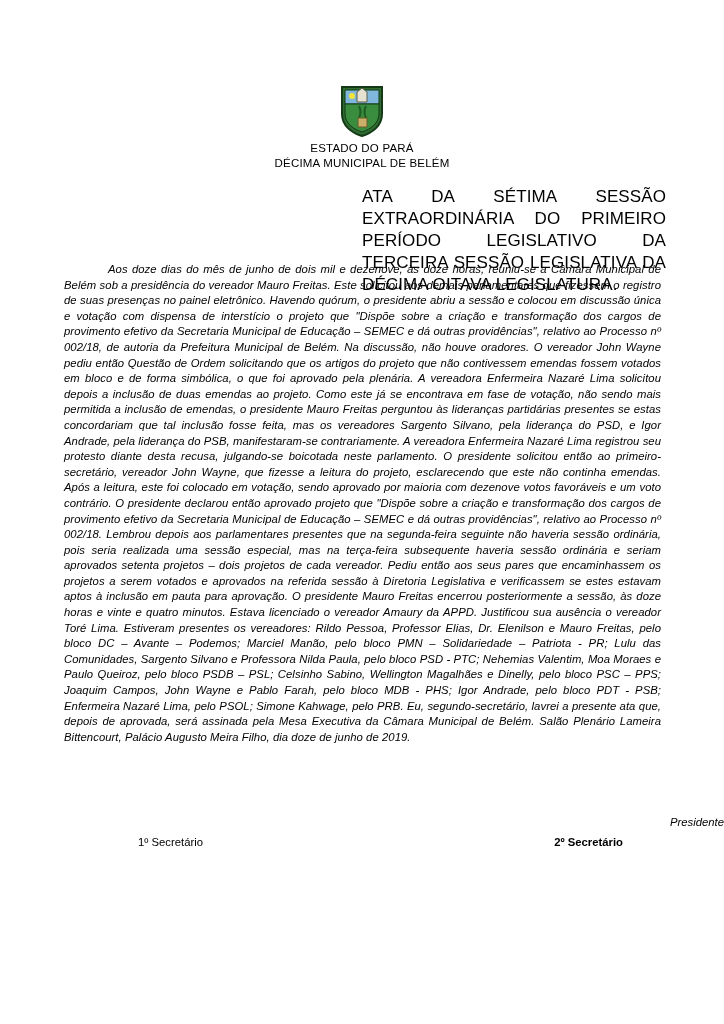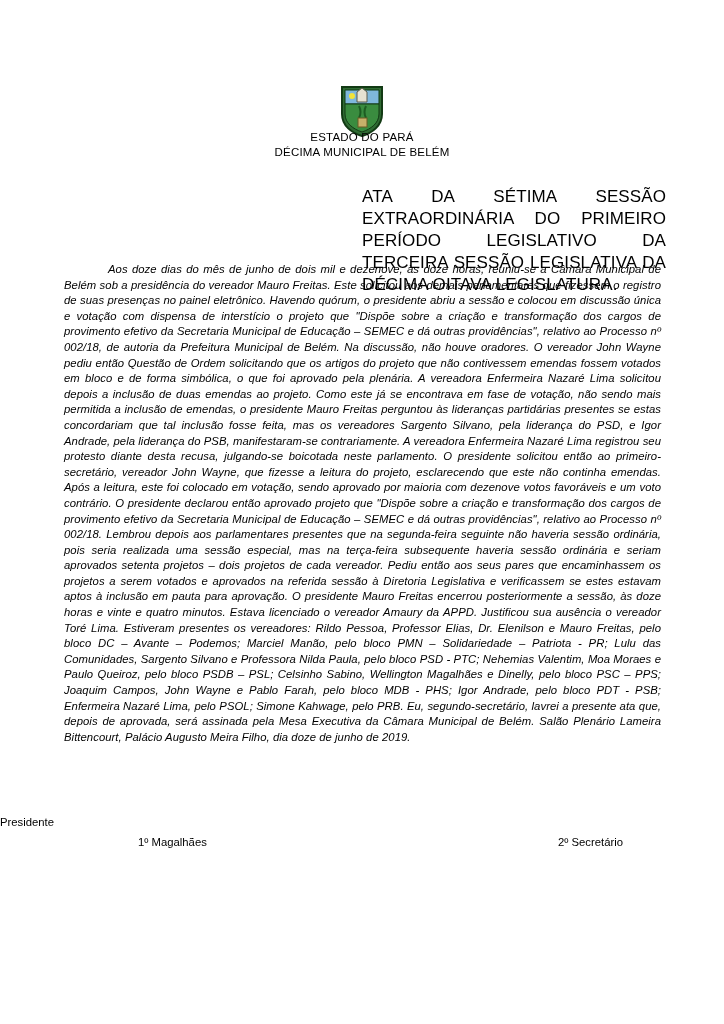--- a/index.html
+++ b/index.html
@@ -29,21 +29,21 @@
   .crest {
     display: inline-block;
     width: 46px;
     height: 54px;
     position: relative;
   }
   .crest svg { display: block; }
 
   .header-lines {
     position: absolute;
-    top: 130px;
+    top: 141px;
     left: 0;
     width: 100%;
     text-align: center;
     font-size: 11.5px;
     line-height: 14.5px;
     letter-spacing: 0.2px;
   }
 
   .title-block {
     position: absolute;
@@ -68,34 +68,35 @@
     text-indent: 44px;
     letter-spacing: 0.05px;
     font-style: italic;
   }
 
   .sig-president {
     position: absolute;
     top: 816px;
     left: 0;
     width: 100%;
-    text-align: left;
+    text-align: right;
     font-size: 11.3px;
+    font-style: italic;
   }
   .sig-row {
     position: absolute;
     top: 836px;
     left: 64px;
     width: 597px;
     display: flex;
     justify-content: space-between;
     font-size: 11.3px;
   }
   .sig-left { padding-left: 74px; }
-  .sig-right { padding-right: 38px; }
+  .sig-right { padding-right: 38px; font-weight: bold; }
 </style>
 </head>
 <body>
 
 <div class="page">
 
   <div class="crest-wrap">
     <span class="crest">
       <svg width="46" height="54" viewBox="0 0 46 54" xmlns="http://www.w3.org/2000/svg">
         <path d="M3 3 H43 V30 C43 42 33 49 23 52 C13 49 3 42 3 30 Z" fill="#2f6b33" stroke="#123a14" stroke-width="2"></path>
@@ -115,17 +116,17 @@
     <div>DÉCIMA MUNICIPAL DE BELÉM</div>
   </div>
 
   <div class="title-block">ATA DA SÉTIMA SESSÃO EXTRAORDINÁRIA DO PRIMEIRO PERÍODO LEGISLATIVO DA TERCEIRA SESSÃO LEGISLATIVA DA DÉCIMA OITAVA LEGISLATURA.</div>
 
   <div class="body-block">Aos doze dias do mês de junho de dois mil e dezenove, às doze horas, reuniu-se a Câmara Municipal de Belém sob a presidência do vereador Mauro Freitas. Este solicitou aos demais parlamentares que fizessem o registro de suas presenças no painel eletrônico. Havendo quórum, o presidente abriu a sessão e colocou em discussão única e votação com dispensa de interstício o projeto que "Dispõe sobre a criação e transformação dos cargos de provimento efetivo da Secretaria Municipal de Educação – SEMEC e dá outras providências", relativo ao Processo nº 002/18, de autoria da Prefeitura Municipal de Belém. Na discussão, não houve oradores. O vereador John Wayne pediu então Questão de Ordem solicitando que os artigos do projeto que não contivessem emendas fossem votados em bloco e de forma simbólica, o que foi aprovado pela plenária. A vereadora Enfermeira Nazaré Lima solicitou depois a inclusão de duas emendas ao projeto. Como este já se encontrava em fase de votação, não sendo mais permitida a inclusão de emendas, o presidente Mauro Freitas perguntou às lideranças partidárias presentes se estas concordariam que tal inclusão fosse feita, mas os vereadores Sargento Silvano, pela liderança do PSD, e Igor Andrade, pela liderança do PSB, manifestaram-se contrariamente. A vereadora Enfermeira Nazaré Lima registrou seu protesto diante desta recusa, julgando-se boicotada neste parlamento. O presidente solicitou então ao primeiro-secretário, vereador John Wayne, que fizesse a leitura do projeto, esclarecendo que este não continha emendas. Após a leitura, este foi colocado em votação, sendo aprovado por maioria com dezenove votos favoráveis e um voto contrário. O presidente declarou então aprovado projeto que "Dispõe sobre a criação e transformação dos cargos de provimento efetivo da Secretaria Municipal de Educação – SEMEC e dá outras providências", relativo ao Processo nº 002/18. Lembrou depois aos parlamentares presentes que na segunda-feira seguinte não haveria sessão ordinária, pois seria realizada uma sessão especial, mas na terça-feira subsequente haveria sessão ordinária e seriam aprovados setenta projetos – dois projetos de cada vereador. Pediu então aos seus pares que encaminhassem os projetos a serem votados e aprovados na referida sessão à Diretoria Legislativa e verificassem se estes estavam aptos à inclusão em pauta para aprovação.  O presidente Mauro Freitas encerrou posteriormente a sessão, às doze horas e vinte e quatro minutos. Estava licenciado o vereador Amaury da APPD. Justificou sua ausência o vereador Toré Lima. Estiveram presentes os vereadores: Rildo Pessoa, Professor Elias, Dr. Elenilson e Mauro Freitas, pelo bloco DC – Avante – Podemos; Marciel Manão, pelo bloco PMN – Solidariedade – Patriota - PR; Lulu das Comunidades, Sargento Silvano e Professora Nilda Paula, pelo bloco PSD - PTC; Nehemias Valentim, Moa Moraes e Paulo Queiroz, pelo bloco PSDB – PSL; Celsinho Sabino, Wellington Magalhães e Dinelly, pelo bloco PSC – PPS; Joaquim Campos, John Wayne e Pablo Farah, pelo bloco MDB - PHS; Igor Andrade, pelo bloco PDT - PSB; Enfermeira Nazaré Lima, pelo PSOL; Simone Kahwage, pelo PRB. Eu, segundo-secretário, lavrei a presente ata que, depois de aprovada, será assinada pela Mesa Executiva da Câmara Municipal de Belém. Salão Plenário Lameira Bittencourt, Palácio Augusto Meira Filho, dia doze de junho de 2019.</div>
 
   <div class="sig-president">Presidente</div>
 
   <div class="sig-row">
-    <span class="sig-left">1º Magalhães</span>
+    <span class="sig-left">1º Secretário</span>
     <span class="sig-right">2º Secretário</span>
   </div>
 
 </div>
 
 </body></html>

